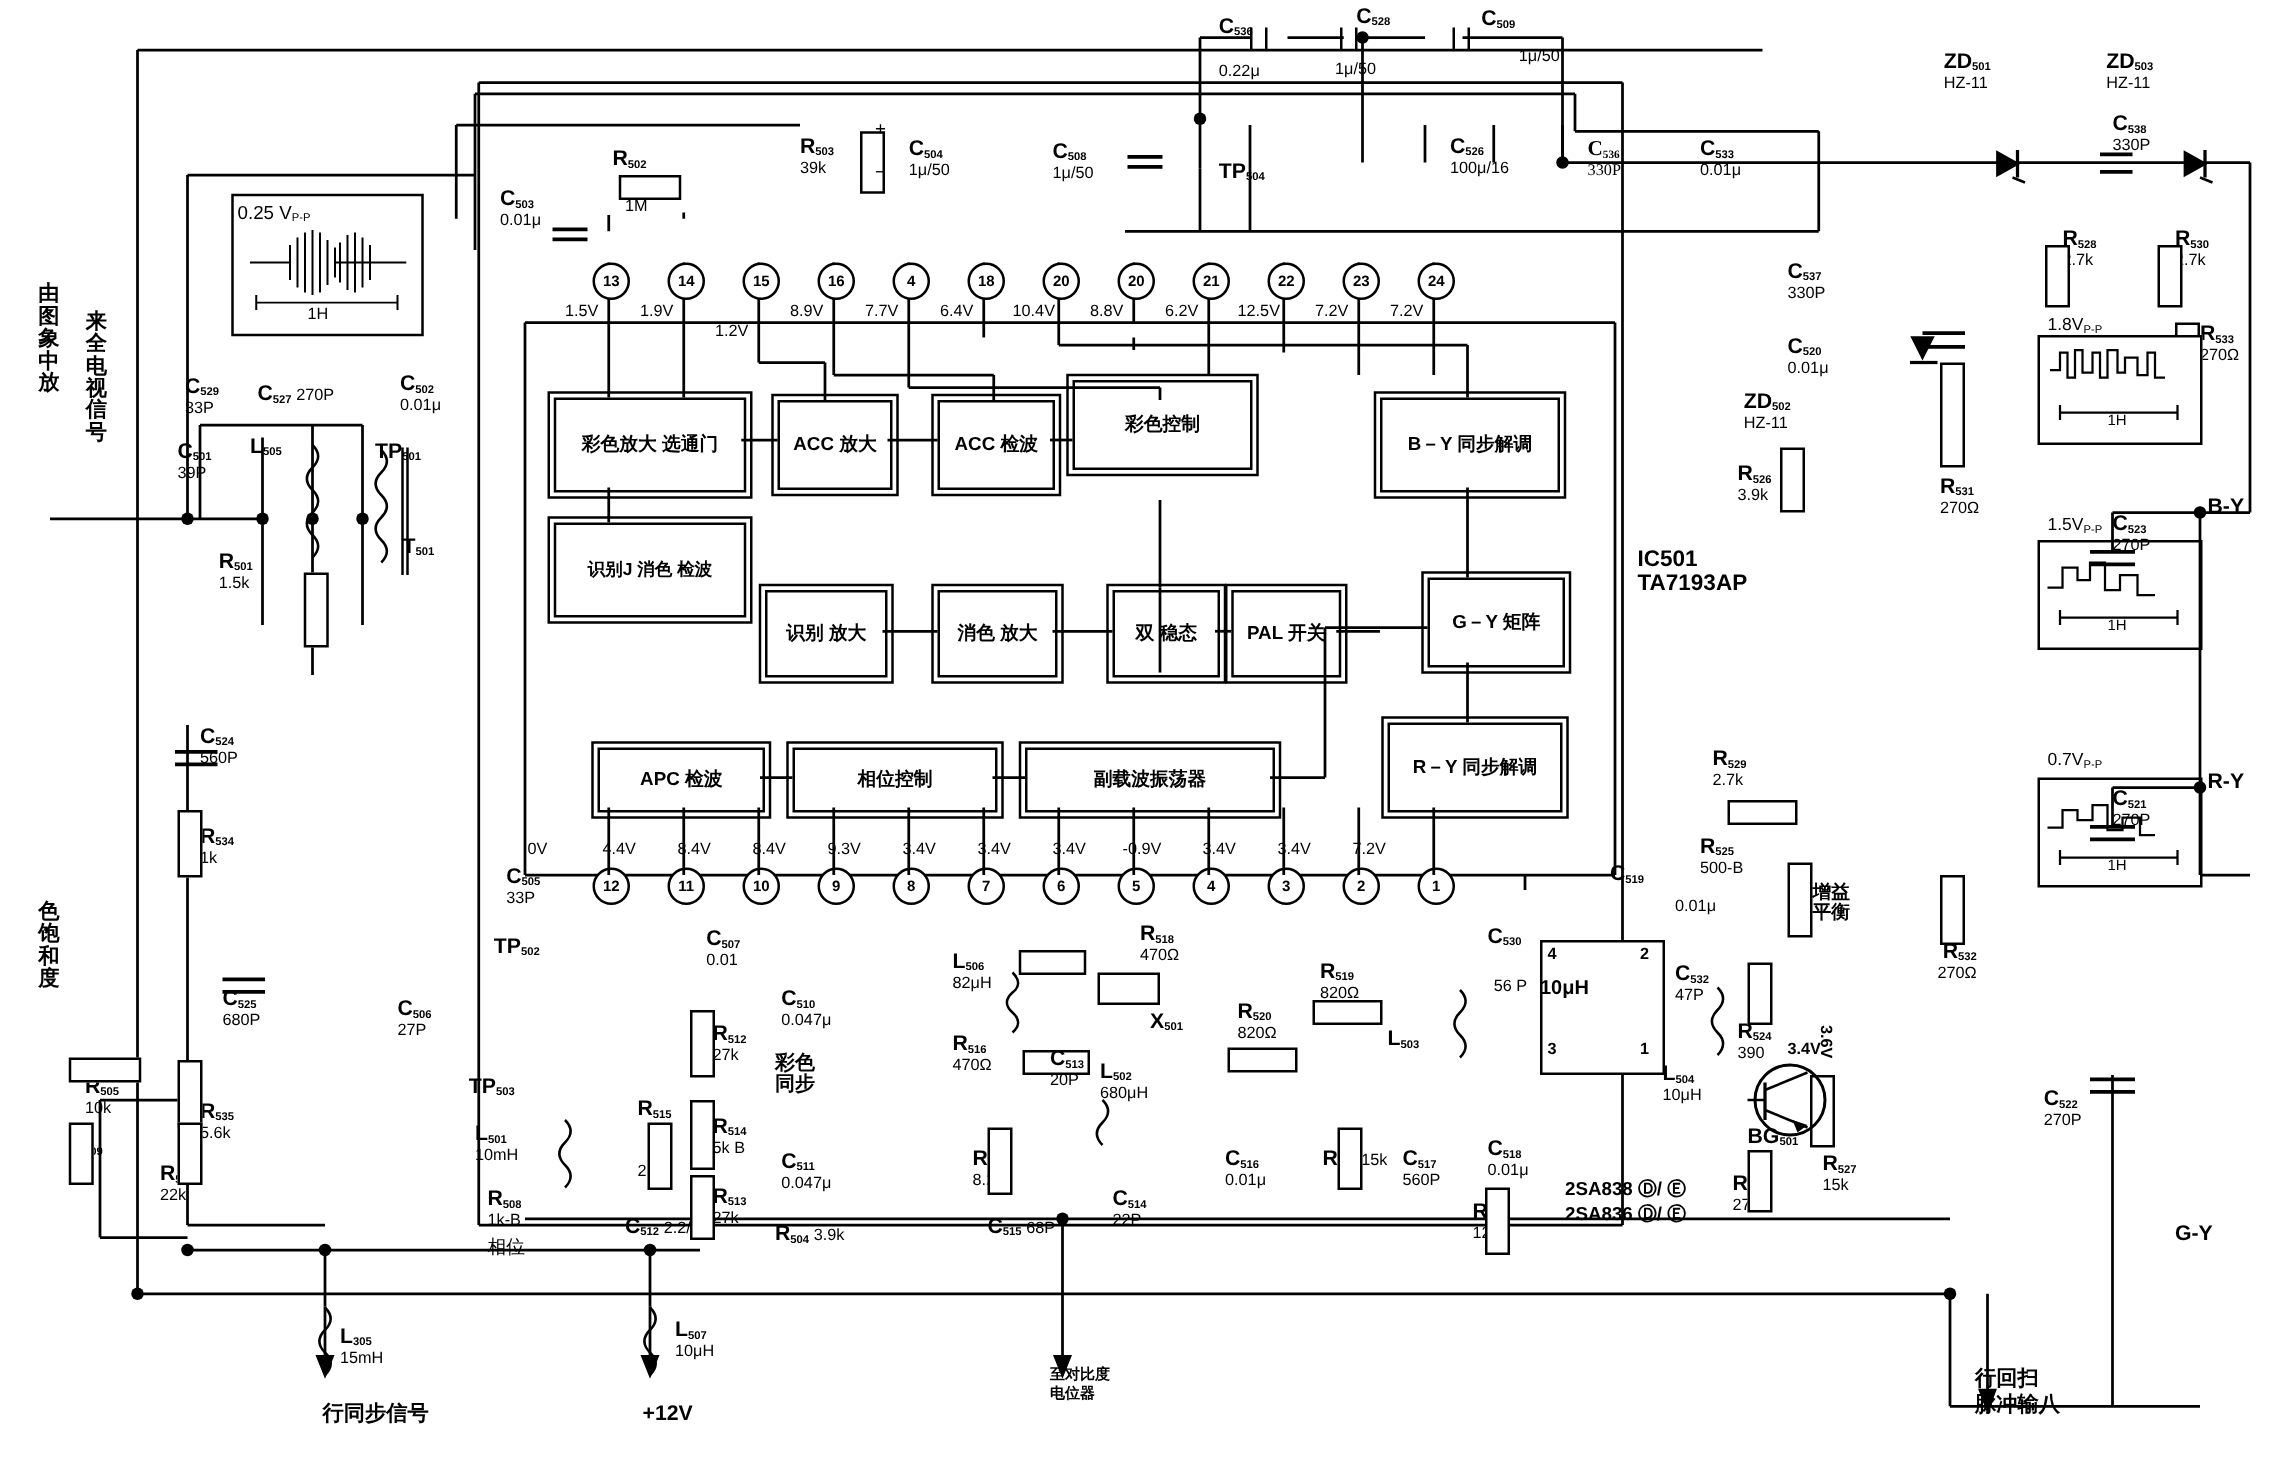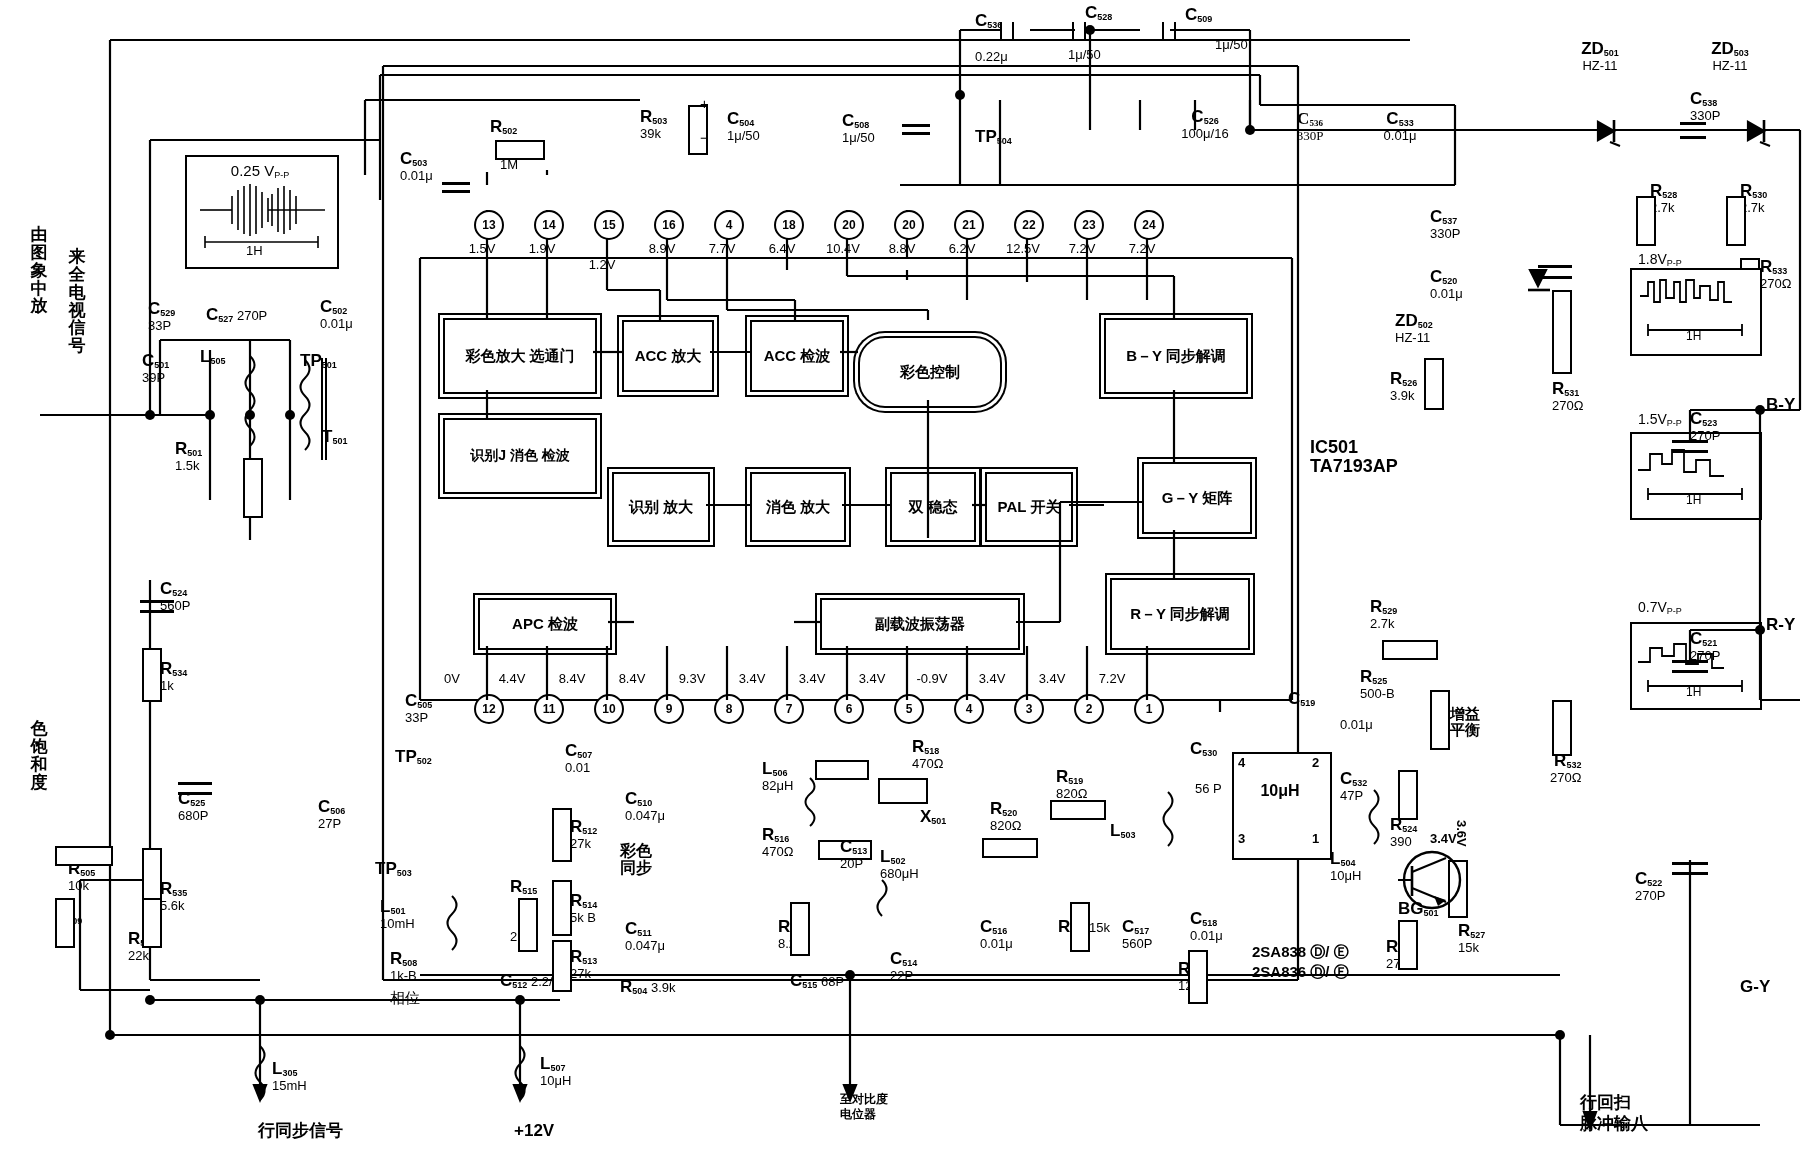--- a/index.html
+++ b/index.html
@@ -1,19 +1,19 @@
 <!DOCTYPE html>
 <html><head>
 <meta charset="utf-8">
 <style>
   html,body{margin:0;padding:0;background:#fff;}
   body{font-family:"Liberation Sans", sans-serif;}
   #sheet{position:relative;width:1815px;height:1171px;background:#fff;overflow:hidden;}
   .lbl{position:absolute;font-size:13px;line-height:1.08;color:#000;white-space:pre;}
-  .lbl.c{text-align:center;}
+  .lbl.c{text-align:left;}
   .sub{font-size:9px;vertical-align:-2px;}
   .wire{position:absolute;background:#000;}
   .h{height:2px;}
   .v{width:2px;}
   .box{position:absolute;border:2px solid #000;background:#fff;}
   .fnbox{position:absolute;border:2px solid #000;background:#fff;display:flex;align-items:center;justify-content:center;text-align:center;font-size:15px;line-height:1.12;font-weight:bold;}
   .fnbox.dbl{box-shadow:0 0 0 3px #fff, 0 0 0 5px #000;}
   .pin{position:absolute;width:26px;height:26px;border:2px solid #000;border-radius:50%;background:#fff;display:flex;align-items:center;justify-content:center;font-size:12px;font-weight:bold;}
   .big{font-size:17px;font-weight:bold;}
   .vert{position:absolute;font-size:17px;font-weight:bold;line-height:1.05;text-align:center;width:22px;}
@@ -265,32 +265,33 @@
 <div class="lbl c" style="left:962px;top:672px;width:60px;">3.4V</div>
 <div class="lbl c" style="left:1022px;top:672px;width:60px;">3.4V</div>
 <div class="lbl c" style="left:1082px;top:672px;width:60px;">7.2V</div>
 
 <div class="fnbox dbl" style="left:443px;top:318px;width:150px;height:72px;">彩色放大
 选通门</div>
 <div class="fnbox dbl" style="left:622px;top:320px;width:88px;height:68px;">ACC
 放大</div>
 <div class="fnbox dbl" style="left:750px;top:320px;width:90px;height:68px;">ACC
 检波</div>
-<div class="fnbox dbl" style="left:858px;top:336px;width:140px;height:68px;border-radius:27px;">彩色控制</div>
+<div class="fnbox dbl" style="left:858px;top:304px;width:140px;height:68px;">彩色控制</div>
 <div class="fnbox dbl" style="left:443px;top:418px;width:150px;height:72px;font-size:14px;">识别J
 消色  检波</div>
 <div class="fnbox dbl" style="left:612px;top:472px;width:94px;height:66px;">识别
 放大</div>
 <div class="fnbox dbl" style="left:750px;top:472px;width:92px;height:66px;">消色
 放大</div>
 <div class="fnbox dbl" style="left:890px;top:472px;width:82px;height:66px;">双
 稳态</div>
 <div class="fnbox dbl" style="left:985px;top:472px;width:84px;height:66px;">PAL
 开关</div>
 <div class="fnbox dbl" style="left:478px;top:598px;width:130px;height:48px;">APC 检波</div>
+<div class="fnbox dbl" style="left:634px;top:598px;width:160px;height:48px;">相位控制</div>
 <div class="fnbox dbl" style="left:820px;top:598px;width:196px;height:48px;">副载波振荡器</div>
 <div class="fnbox dbl" style="left:1104px;top:318px;width:140px;height:72px;">B－Y
 同步解调</div>
 <div class="fnbox dbl" style="left:1142px;top:462px;width:106px;height:68px;">G－Y
 矩阵</div>
 <div class="fnbox dbl" style="left:1110px;top:578px;width:136px;height:68px;">R－Y
 同步解调</div>
 
 <div class="lbl" style="left:1310px;top:438px;font-size:18px;font-weight:bold;"><span>IC501</span><br><span>TA7193AP</span></div>
 

